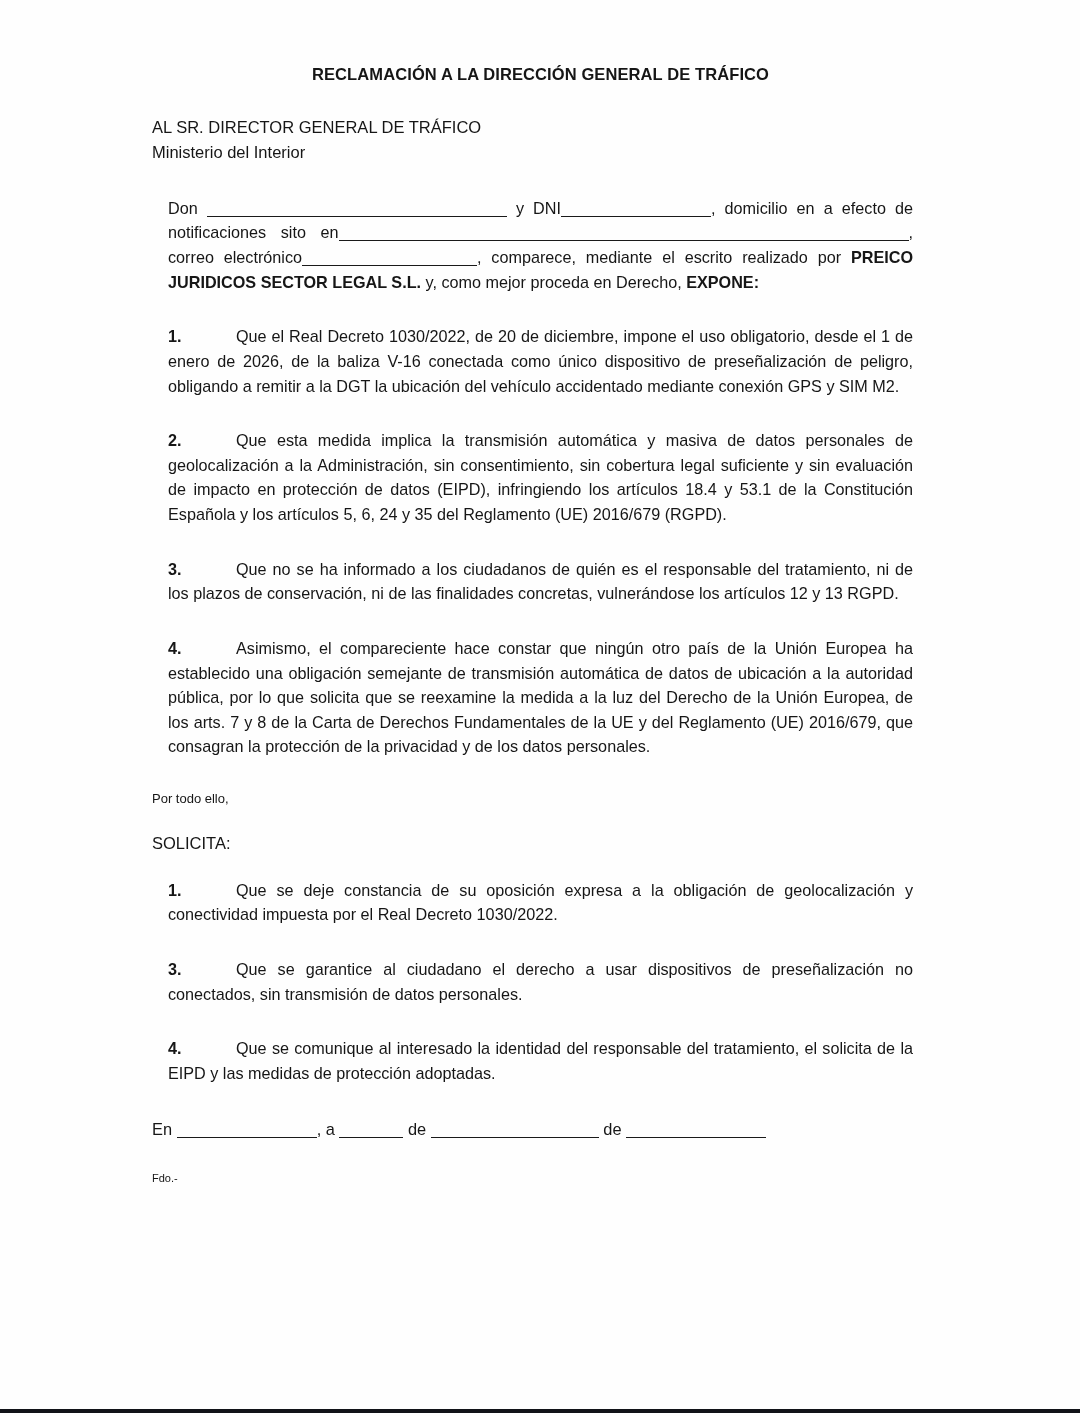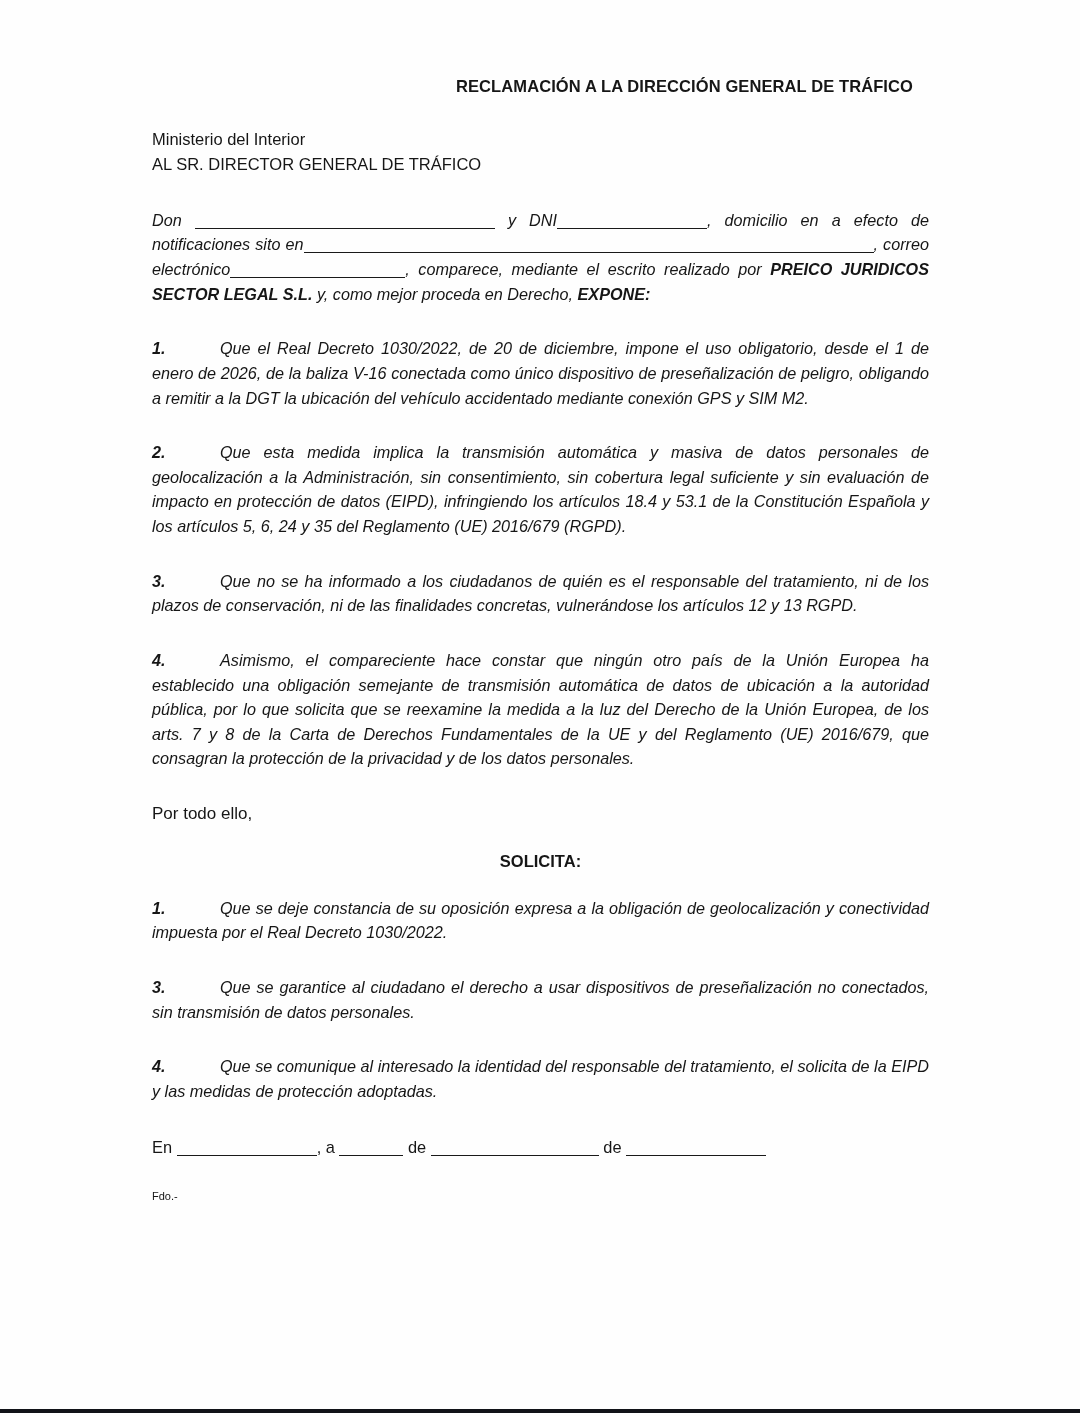--- a/index.html
+++ b/index.html
@@ -28,43 +28,42 @@
 
   
   .doc {
     position: absolute;
     left: 152px;
     top: 0;
     width: 777px;
   }
 
   .doc-title {
-    text-align: right;
+    text-align: center;
     font-weight: bold;
     font-size: 16.5px;
     letter-spacing: 0.1px;
-    margin: 16px;
+    margin: 4px;
     padding-top: 60px;
     line-height: 1.25;
   }
 
   .addressee {
     margin-top: 30px;
     font-size: 16.5px;
     line-height: 1.55;
   }
   .addressee div { white-space: nowrap; }
 
   .para {
     font-size: 16.2px;
     line-height: 1.52;
     text-align: justify;
     text-justify: inter-word;
-    margin: 0;
-    font-style: italic;
+    margin: 16px;
   }
 
   .block-gap-lg { margin-top: 30px; }
   .block-gap-md { margin-top: 25px; }
 
   .num {
     font-weight: bold;
     display: inline-block;
     width: 68px;
   }
@@ -81,26 +80,25 @@
   .b-don      { width: 300px; }
   .b-dni      { width: 150px; }
   .b-notif    { width: 570px; }
   .b-correo   { width: 175px; }
   .b-lugar    { width: 140px; }
   .b-dia      { width: 64px; }
   .b-mes      { width: 168px; }
   .b-anio     { width: 140px; }
 
   .solicita-head {
-    font-weight: bold;
+    font-weight: normal;
     font-size: 16.5px;
-    text-align: center;
   }
 
-  .plain-line { font-size: 17px; line-height: 1.52; }
+  .plain-line { font-size: 13px; line-height: 1.52; }
 
   .datentry {
     font-size: 16.4px;
     line-height: 1.6;
     white-space: nowrap;
   }
 
   .fdo {
     font-size: 11px;
   }
@@ -116,22 +114,22 @@
 </style>
 </head>
 <body>
 
 <div class="page">
   <div class="doc">
 
     <h1 class="doc-title">RECLAMACIÓN A LA DIRECCIÓN GENERAL DE TRÁFICO</h1>
 
     <div class="addressee">
+      <div>AL SR. DIRECTOR GENERAL DE TRÁFICO</div>
       <div>Ministerio del Interior</div>
-      <div>AL SR. DIRECTOR GENERAL DE TRÁFICO</div>
     </div>
 
     <p class="para block-gap-lg"><span>Don</span>
       <span class="blank b-don"></span>
       <span>y DNI</span><span class="blank b-dni"></span><span>, domicilio en a efecto de</span>
       <span>notificaciones sito en</span><span class="blank b-notif"></span><span>,</span>
       <span>correo electrónico</span><span class="blank b-correo"></span><span>, comparece, mediante el escrito realizado por </span><b>PREICO</b>
       <b>JURIDICOS SECTOR LEGAL S.L.</b><span> y, como mejor proceda en Derecho, </span><b>EXPONE:</b></p>
 
     <p class="para block-gap-lg"><span class="num">1.</span><span>Que el Real Decreto 1030/2022, de 20 de diciembre, impone el uso obligatorio, desde el 1 de enero de 2026, de la baliza V-16 conectada como único dispositivo de preseñalización de peligro, obligando a remitir a la DGT la ubicación del vehículo accidentado mediante conexión GPS y SIM M2.</span></p>

